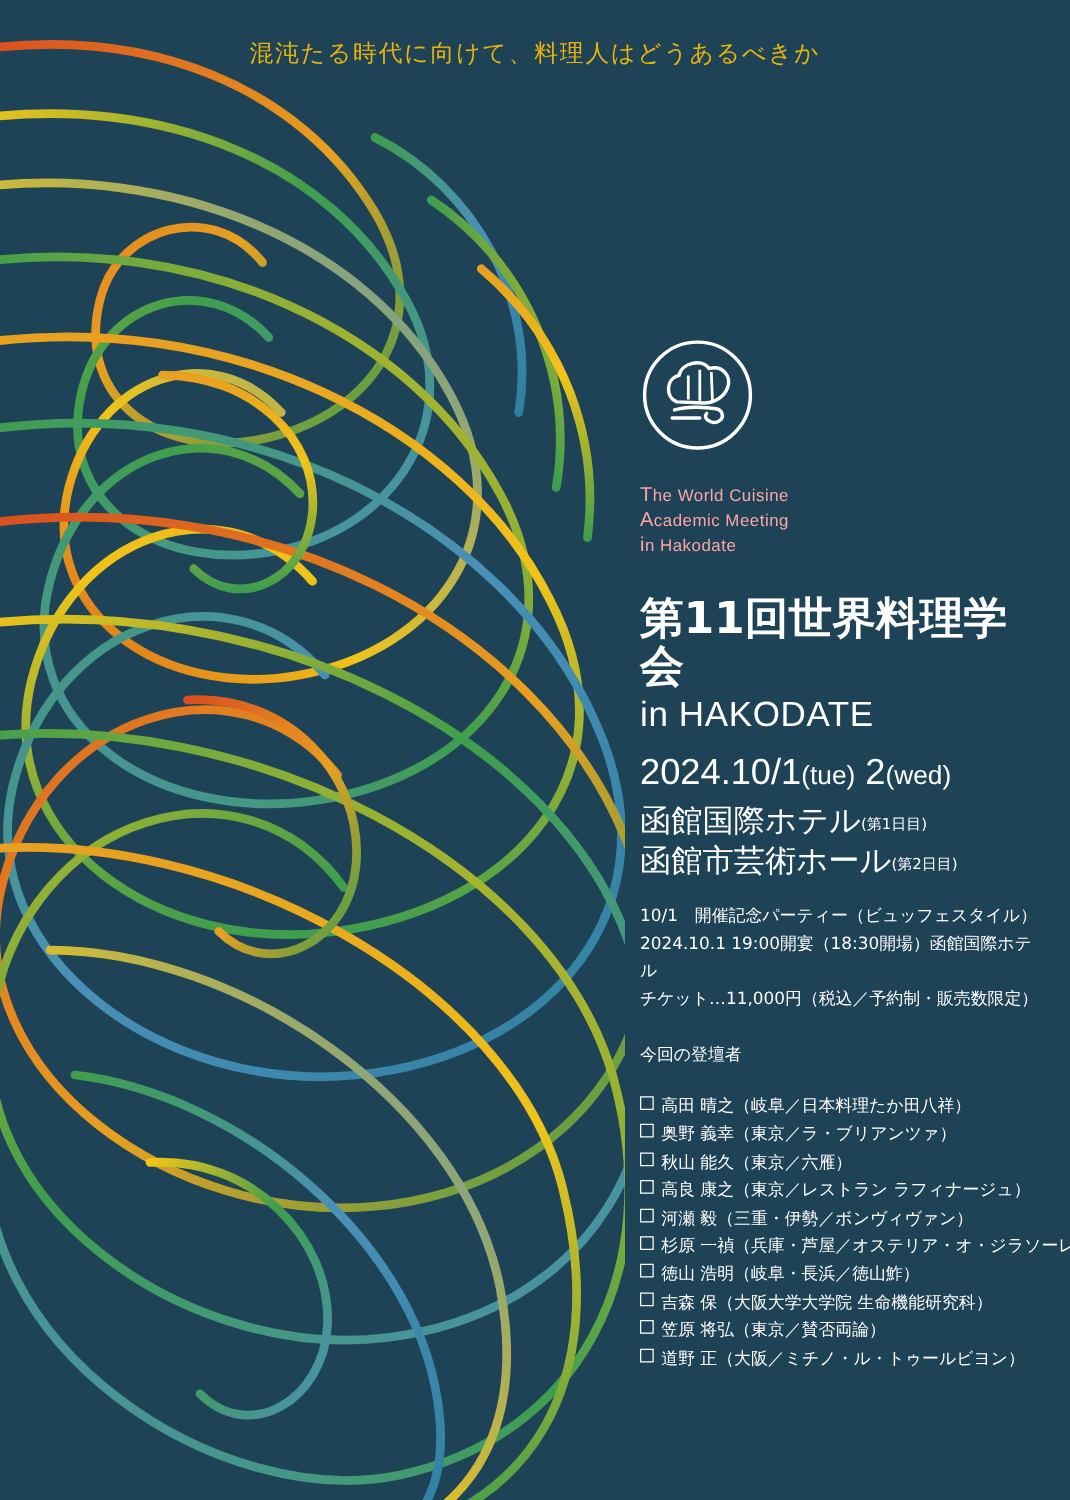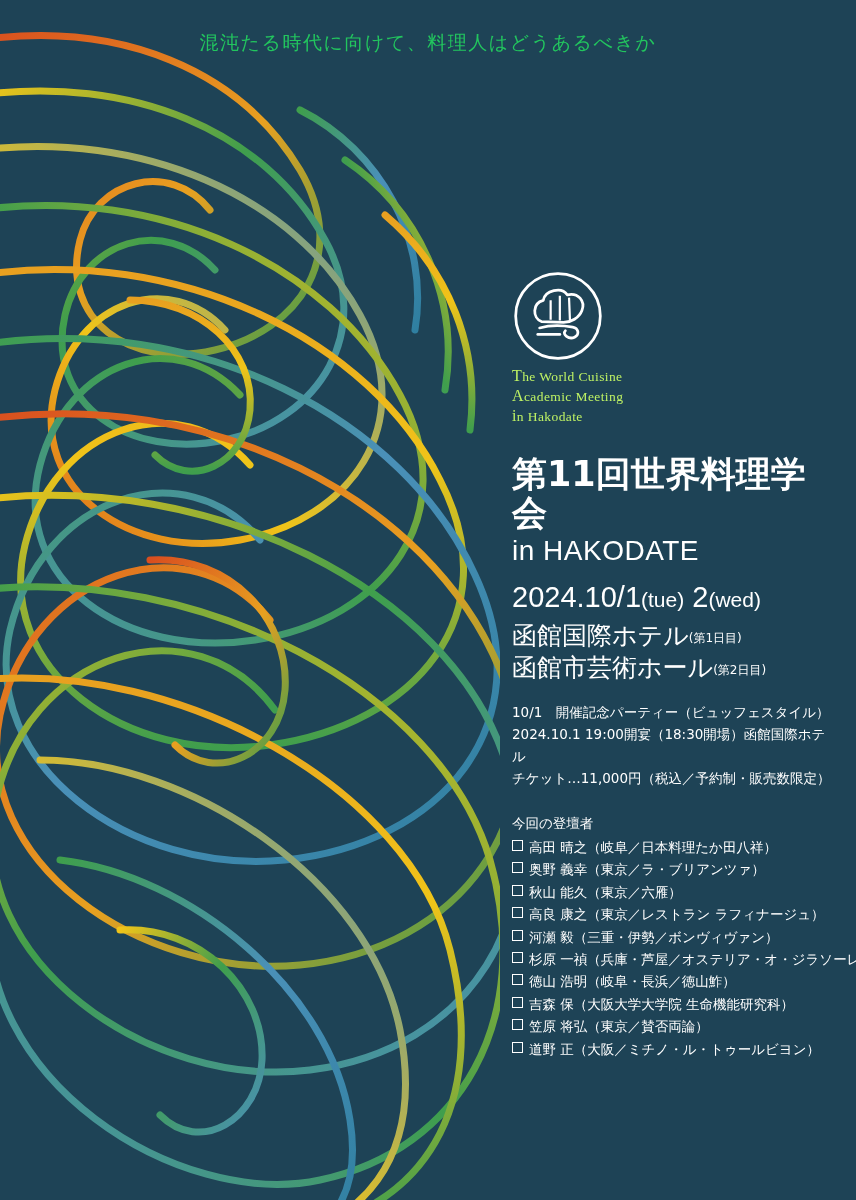--- a/index.html
+++ b/index.html
@@ -17,21 +17,21 @@
     background: #1e4356;
     overflow: hidden;
   }
   
   .tagline {
     position: absolute;
     top: 30px;
     left: 0;
     width: 856px;
     text-align: center;
-    color: #22c55e;
+    color: #eab308;
     font-size: 19px;
     letter-spacing: 1.5px;
     font-family: "DejaVu Sans", sans-serif;
     font-weight: 400;
   }
   
   .artwork {
     position: absolute;
     top: 0;
     left: 0;
@@ -47,26 +47,26 @@
     color: #ffffff;
   }
   .logo-block {
     margin-bottom: 6px;
   }
   .logo-mark {
     width: 92px;
     height: 92px;
   }
   .logo-en {
-    margin-top: 0;
-    font-family: Liberation Serif, serif;
+    margin-top: 20px;
+    font-family: Liberation Sans, sans-serif;
     font-size: 13.5px;
     line-height: 1.25;
     letter-spacing: 0.4px;
-    color: #bef264;
+    color: #fca5a5;
   }
   .logo-en div:first-letter {
     font-size: 16px;
   }
   .title-ja {
     font-family: "DejaVu Sans", sans-serif;
     font-size: 35px;
     font-weight: 700;
     letter-spacing: 0px;
     margin-top: 29px;
@@ -113,21 +113,21 @@
     text-align: right;
     line-height: 1.6;
   }
   .speakers {
     margin-top: 22px;
     font-family: "DejaVu Sans", sans-serif;
     font-size: 13.5px;
     line-height: 1.66;
   }
   .speakers .head {
-    margin-bottom: 2px;
+    margin-bottom: 19px;
   }
   .speakers .row {
     white-space: nowrap;
   }
   .speakers .box {
     display: inline-block;
     width: 9px;
     height: 9px;
     border: 1px solid #ffffff;
     margin-right: 6px;

